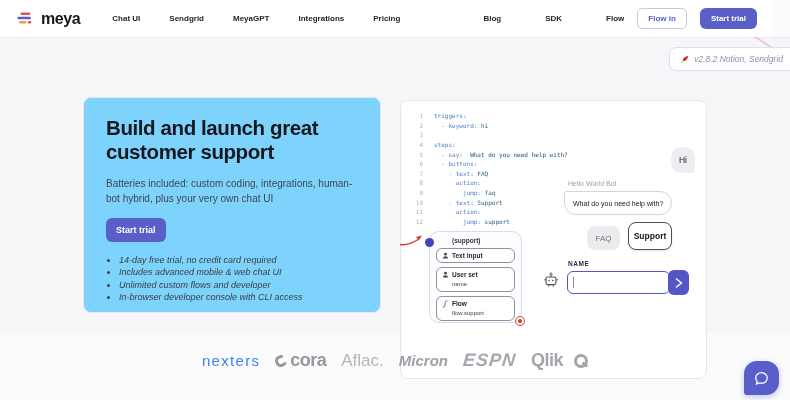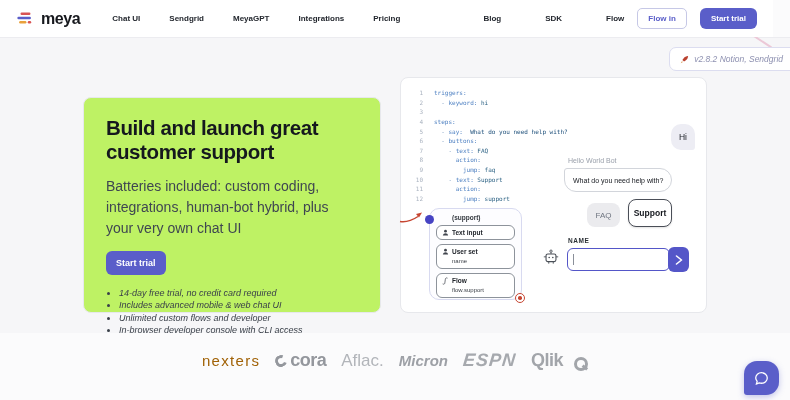--- a/index.html
+++ b/index.html
@@ -27,30 +27,30 @@
   .hero { position:absolute; top:37px; left:0; right:0; height:296px; background:#f6f6f8;
     border-top:1px solid #ececf0; }
   .deco-line { position:absolute; top:39px; left:746px; width:28px; height:2px;
     background:#ecc8d7; transform:rotate(33deg); border-radius:2px; z-index:4; }
   .version-badge { position:absolute; top:47px; right:-8px; z-index:5; background:#fff;
     border:1px solid #dcddf0; border-radius:7px; padding:6px 14px 6px 10px;
     display:flex; align-items:center; gap:5px; font-style:italic; font-size:8.5px; color:#8d90b0; }
 
   
   .hero-card-left { position:absolute; left:83px; top:97px; width:298px; height:216px;
-    background:#bef264; border:1px solid #e7e8ec; border-radius:8px; padding:18px 22px; }
+    background:#7dd3fc; border:1px solid #e7e8ec; border-radius:8px; padding:18px 22px; }
   .hero-title { font-size:20.5px; line-height:1.17; font-weight:700; letter-spacing:-0.4px; color:#15181e; }
-  .hero-subtitle { margin-top:12px; font-size:14px; line-height:1.5; color:#3f4651; }
+  .hero-subtitle { margin-top:12px; font-size:10px; line-height:1.5; color:#3f4651; }
   .hero-cta { margin-top:12px; display:inline-block; font-family:inherit; font-size:9px; font-weight:700;
     color:#fff; background:#5a5ec9; border:none; border-radius:6px; padding:7px 10px; cursor:pointer; }
   .hero-bullets { margin-top:12px; padding-left:13px; font-size:9px; line-height:12.3px; color:#3a4049;font-style:italic; }
   .hero-bullets li::marker { color:#3a4049; }
 
   
-  .hero-card-right { position:absolute; left:400px; top:77px; width:307px; height:236px;
+  .hero-card-right { position:absolute; left:400px; top:100px; width:307px; height:279px;
     background:#fff; border:1px solid #e7e8ec; border-radius:8px; }
 
   
   .code { position:absolute; top:10px; left:8px; font-family:"DejaVu Sans Mono", monospace;
     font-size:6px; }
   .code-line { display:flex; height:9.6px; align-items:center; white-space:pre; }
   .ln { width:14px; text-align:right; color:#a9b2bf; margin-right:11px; flex:none; }
   .code-text { white-space:pre; }
   .seg-key { color:#4f81c2; }
   .seg-val { color:#2e6385; }
@@ -94,30 +94,30 @@
   .input-row { position:absolute; left:166px; top:169px; display:flex; align-items:center; }
   .chat-input { width:103px; height:23px; background:#fff; border:1.8px solid #5456c8; border-radius:6px;
     display:flex; align-items:center; padding-left:5px; cursor:text; }
   .caret { width:1.2px; height:11px; background:#8a8f99; }
   .chat-send { width:21px; height:25px; margin-left:-2px; background:#5456c8; border:none; border-radius:6px;
     display:flex; align-items:center; justify-content:center; cursor:pointer; }
 
   
   .logos { position:absolute; top:333px; left:0; right:0; height:55px;
     display:flex; align-items:center; justify-content:center; gap:15px; }
-  .logo-nexters { font-size:15px; font-weight:400; letter-spacing:1.3px; color:#a16207; }
+  .logo-nexters { font-size:15px; font-weight:400; letter-spacing:1.3px; color:#3b82f6; }
   .logo-cora { display:flex; align-items:center; gap:3px; font-size:18px; font-weight:700;
     letter-spacing:-0.5px; color:#94979d; }
   .cora-mark { width:12px; height:12px; border:3.2px solid #94979d; border-right-color:transparent;
     border-radius:50%; transform:rotate(-25deg); }
   .logo-aflac { font-size:17px; font-weight:500; color:#b2b5ba; }
   .logo-micron { font-size:15px; font-weight:700; font-style:italic; color:#9da0a6; }
   .logo-espn { font-size:18px; font-weight:800; font-style:italic; letter-spacing:1px;
     transform:skewX(-6deg); color:#a6a9ae; }
-  .logo-qlik { display:flex; align-items:flex-end; gap:11px; font-size:18px; font-weight:700;
+  .logo-qlik { display:flex; align-items:center; gap:11px; font-size:18px; font-weight:700;
     letter-spacing:-0.5px; color:#a2a5aa; }
   .qlik-q { position:relative; width:14px; height:14px; border:3.4px solid #a2a5aa; border-radius:50%; }
   .qlik-q::after { content:''; position:absolute; width:6px; height:2.6px; background:#a2a5aa;
     right:-2.5px; bottom:-1px; transform:rotate(40deg); }
 
   
   .launcher { position:absolute; left:744px; top:361px; width:35px; height:34px; background:#5a5ec9;
     border-radius:13px 13px 13px 3px; display:flex; align-items:center; justify-content:center;
     cursor:pointer; box-shadow:0 2px 6px rgba(90,94,201,.35); z-index:7; }
 </style>

